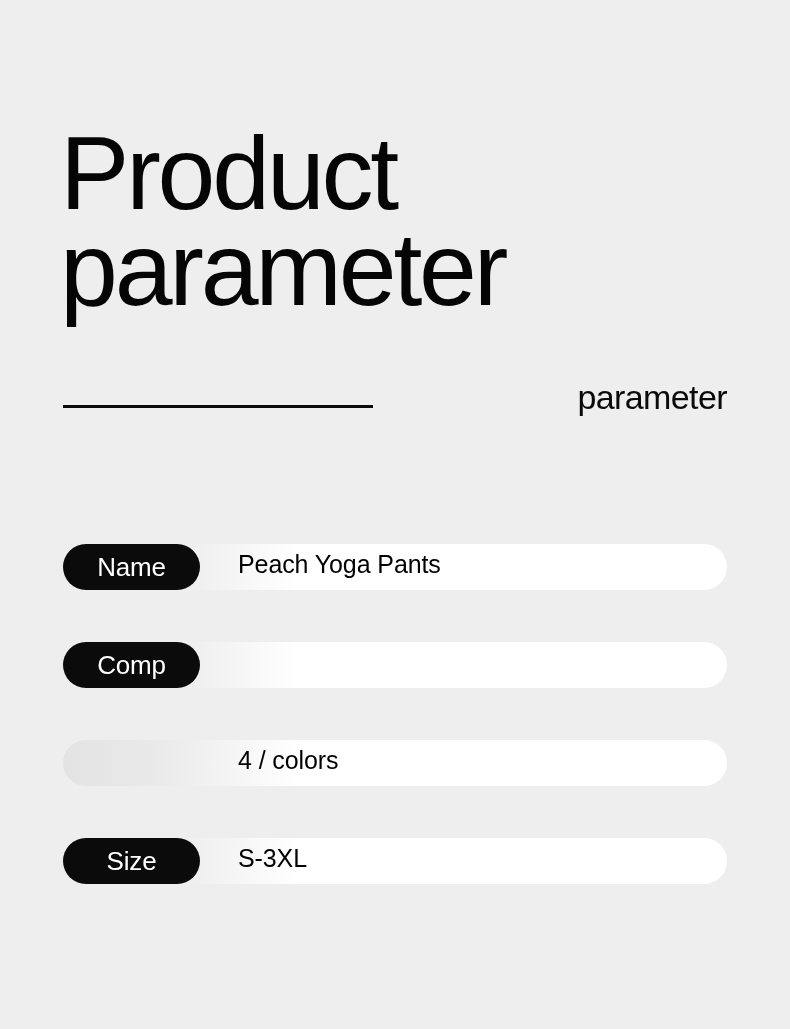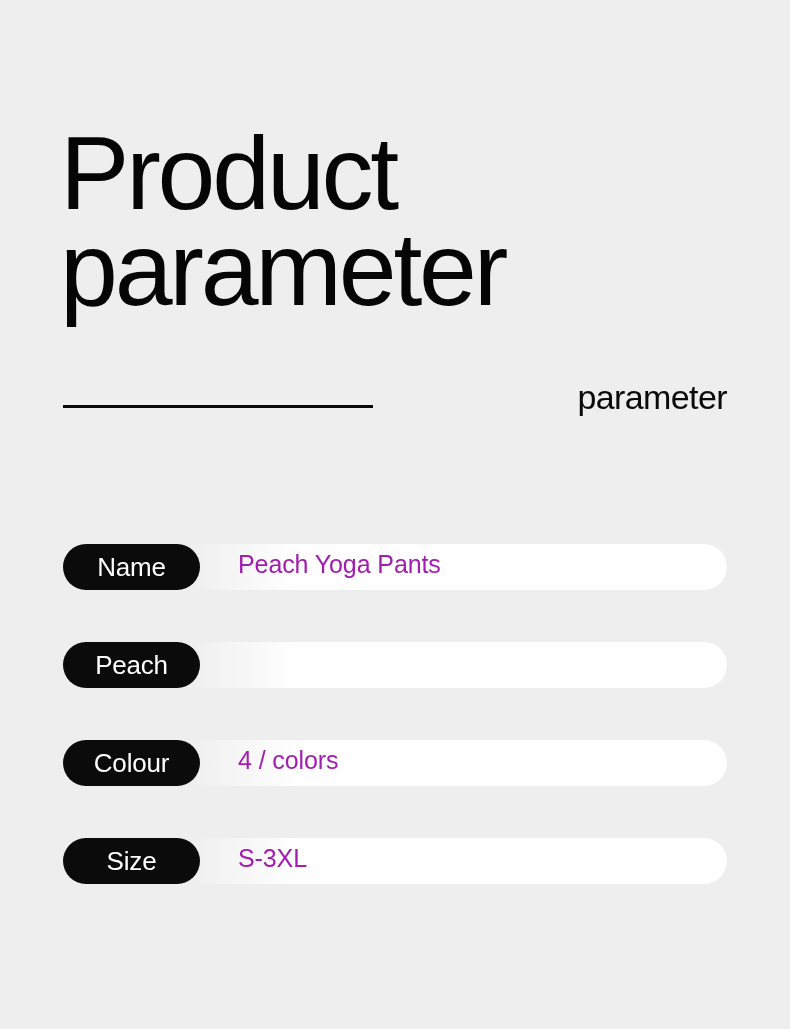--- a/index.html
+++ b/index.html
@@ -107,21 +107,21 @@
   }
   .param-value {
     position: absolute;
     left: 175px;
     top: 0;
     height: 40px;
     display: flex;
     align-items: center;
     font-size: 25px;
     letter-spacing: -0.1px;
-    color: #a21caf;
+    color: #000000;
     white-space: nowrap;
   }
 </style>
 </head>
 <body>
 
 <div class="heading">
   <div class="heading-line">Product</div>
   <div class="heading-line">parameter</div>
 </div>
@@ -135,26 +135,25 @@
 
   <div class="param-row">
     <div class="param-bar"></div>
     <div class="param-label">Name</div>
     <div class="param-value">Peach Yoga Pants</div>
   </div>
 
 
   <div class="param-row">
     <div class="param-bar"></div>
-    <div class="param-label">Peach</div>
+    <div class="param-label">Comp</div>
   </div>
 
   <div class="param-row">
     <div class="param-bar"></div>
-    <div class="param-label">Colour</div>
     <div class="param-value">4 / colors</div>
   </div>
 
   <div class="param-row">
     <div class="param-bar"></div>
     <div class="param-label">Size</div>
     <div class="param-value">S-3XL</div>
   </div>
 
 </div>

